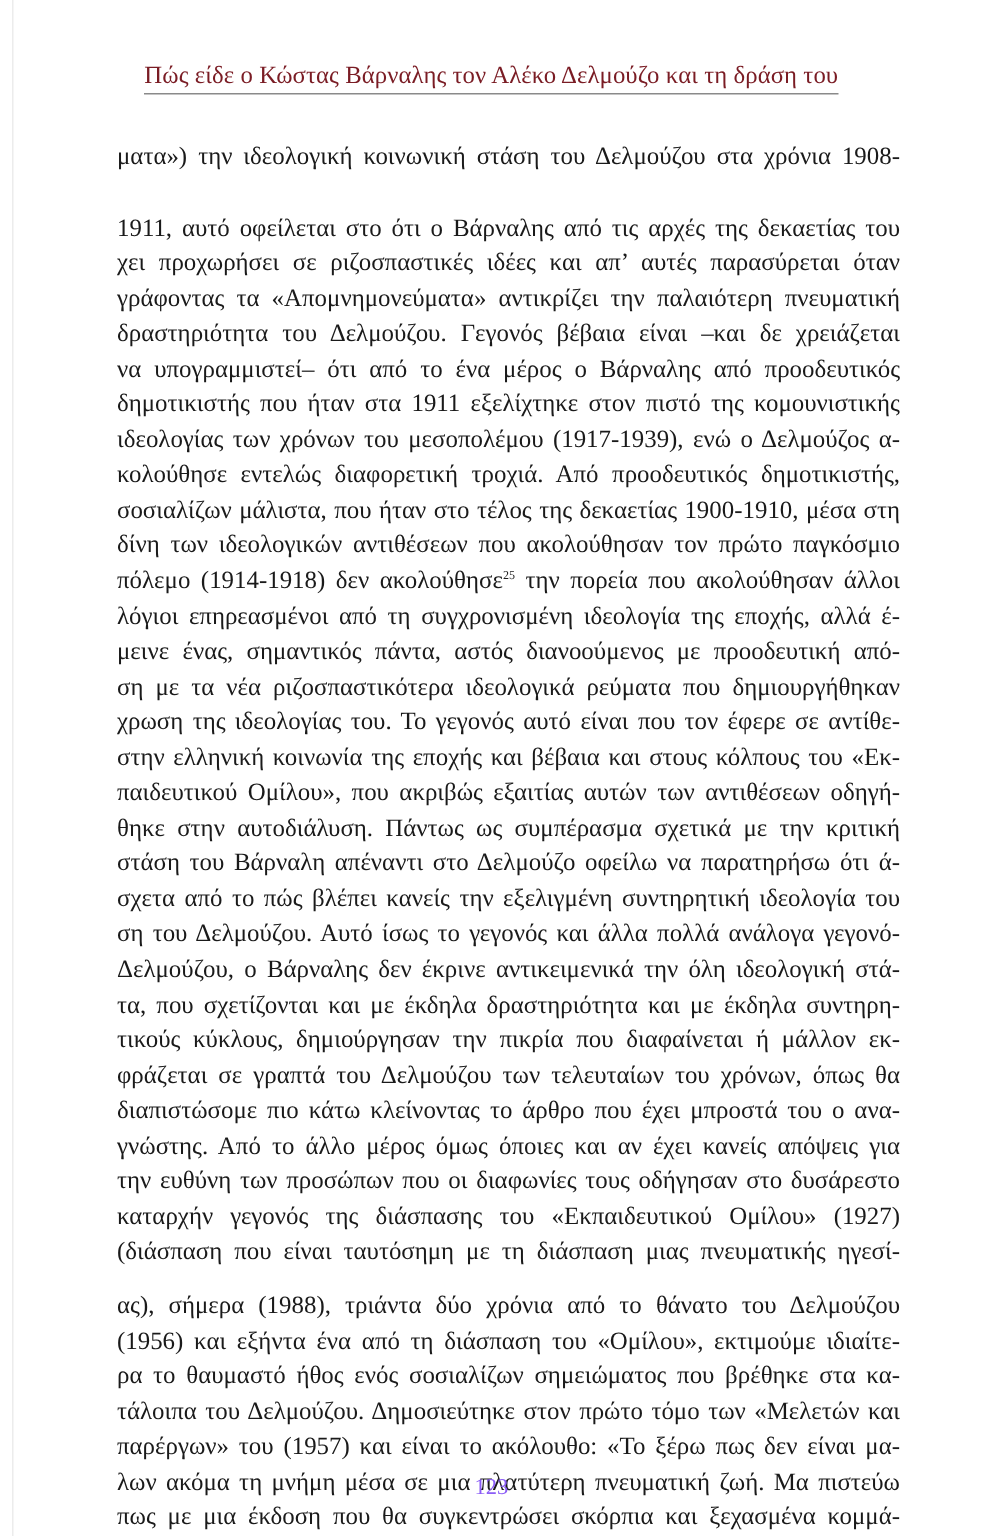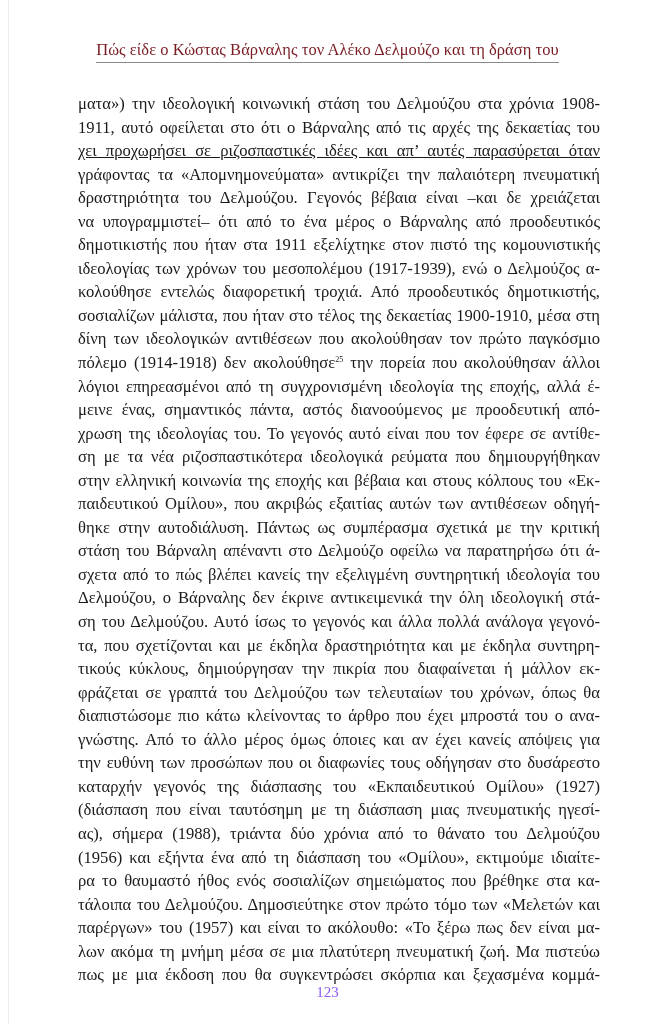--- a/index.html
+++ b/index.html
@@ -52,51 +52,51 @@
 <body>
 
 <div class="left-edge"></div>
 
 <div class="running-head">
   <span>Πώς είδε ο Κώστας Βάρναλης τον Αλέκο Δελμούζο και τη δράση του</span>
 </div>
 
 <div class="body-text" id="body-text">
     <div class="line" style="display: block; width: 522px;">ματα») την ιδεολογική κοινωνική στάση του Δελμούζου στα χρόνια 1908-</div>
-    <div class="line" style="display: block; width: 522px;">1911, αυτό οφείλεται στο ότι ο Βάρναλης από τις αρχές της δεκαετίας του</div>
-    <div class="line" style="display: block; width: 522px; text-decoration: underline;">χει προχωρήσει σε ριζοσπαστικές ιδέες και απ’ αυτές παρασύρεται όταν</div>
+    <div class="line" style="display: block; width: 522px; margin-top: 24px;">1911, αυτό οφείλεται στο ότι ο Βάρναλης από τις αρχές της δεκαετίας του</div>
+    <div class="line" style="display: block; width: 522px;">χει προχωρήσει σε ριζοσπαστικές ιδέες και απ’ αυτές παρασύρεται όταν</div>
     <div class="line" style="display: block; width: 522px;">γράφοντας τα «Απομνημονεύματα» αντικρίζει την παλαιότερη πνευματική</div>
     <div class="line" style="display: block; width: 522px;">δραστηριότητα του Δελμούζου. Γεγονός βέβαια είναι –και δε χρειάζεται</div>
     <div class="line" style="display: block; width: 522px;">να υπογραμμιστεί– ότι από το ένα μέρος ο Βάρναλης από προοδευτικός</div>
     <div class="line" style="display: block; width: 522px;">δημοτικιστής που ήταν στα 1911 εξελίχτηκε στον πιστό της κομουνιστικής</div>
     <div class="line" style="display: block; width: 522px;">ιδεολογίας των χρόνων του μεσοπολέμου (1917-1939), ενώ ο Δελμούζος α-</div>
     <div class="line" style="display: block; width: 522px;">κολούθησε εντελώς διαφορετική τροχιά. Από προοδευτικός δημοτικιστής,</div>
     <div class="line" style="display: block; width: 522px;">σοσιαλίζων μάλιστα, που ήταν στο τέλος της δεκαετίας 1900-1910, μέσα στη</div>
     <div class="line" style="display: block; width: 522px;">δίνη των ιδεολογικών αντιθέσεων που ακολούθησαν τον πρώτο παγκόσμιο</div>
     <div class="line" style="display: block; width: 522px;"><span>πόλεμο (1914-1918) δεν ακολούθησε</span><sup>25</sup><span> την πορεία που ακολούθησαν άλλοι</span></div>
     <div class="line" style="display: block; width: 522px;">λόγιοι επηρεασμένοι από τη συγχρονισμένη ιδεολογία της εποχής, αλλά έ-</div>
     <div class="line" style="display: block; width: 522px;">μεινε ένας, σημαντικός πάντα, αστός διανοούμενος με προοδευτική από-</div>
+    <div class="line" style="display: block; width: 522px;">ση με τα νέα ριζοσπαστικότερα ιδεολογικά ρεύματα που δημιουργήθηκαν</div>
     <div class="line" style="display: block; width: 522px;">χρωση της ιδεολογίας του. Το γεγονός αυτό είναι που τον έφερε σε αντίθε-</div>
-    <div class="line" style="display: block; width: 522px;">ση με τα νέα ριζοσπαστικότερα ιδεολογικά ρεύματα που δημιουργήθηκαν</div>
     <div class="line" style="display: block; width: 522px;">στην ελληνική κοινωνία της εποχής και βέβαια και στους κόλπους του «Εκ-</div>
     <div class="line" style="display: block; width: 522px;">παιδευτικού Ομίλου», που ακριβώς εξαιτίας αυτών των αντιθέσεων οδηγή-</div>
     <div class="line" style="display: block; width: 522px;">θηκε στην αυτοδιάλυση. Πάντως ως συμπέρασμα σχετικά με την κριτική</div>
     <div class="line" style="display: block; width: 522px;">στάση του Βάρναλη απέναντι στο Δελμούζο οφείλω να παρατηρήσω ότι ά-</div>
     <div class="line" style="display: block; width: 522px;">σχετα από το πώς βλέπει κανείς την εξελιγμένη συντηρητική ιδεολογία του</div>
+    <div class="line" style="display: block; width: 522px;">ση του Δελμούζου. Αυτό ίσως το γεγονός και άλλα πολλά ανάλογα γεγονό-</div>
     <div class="line" style="display: block; width: 522px;">Δελμούζου, ο Βάρναλης δεν έκρινε αντικειμενικά την όλη ιδεολογική στά-</div>
-    <div class="line" style="display: block; width: 522px;">ση του Δελμούζου. Αυτό ίσως το γεγονός και άλλα πολλά ανάλογα γεγονό-</div>
     <div class="line" style="display: block; width: 522px;">τα, που σχετίζονται και με έκδηλα δραστηριότητα και με έκδηλα συντηρη-</div>
     <div class="line" style="display: block; width: 522px;">τικούς κύκλους, δημιούργησαν την πικρία που διαφαίνεται ή μάλλον εκ-</div>
     <div class="line" style="display: block; width: 522px;">φράζεται σε γραπτά του Δελμούζου των τελευταίων του χρόνων, όπως θα</div>
     <div class="line" style="display: block; width: 522px;">διαπιστώσομε πιο κάτω κλείνοντας το άρθρο που έχει μπροστά του ο ανα-</div>
     <div class="line" style="display: block; width: 522px;">γνώστης. Από το άλλο μέρος όμως όποιες και αν έχει κανείς απόψεις για</div>
     <div class="line" style="display: block; width: 522px;">την ευθύνη των προσώπων που οι διαφωνίες τους οδήγησαν στο δυσάρεστο</div>
     <div class="line" style="display: block; width: 522px;">καταρχήν γεγονός της διάσπασης του «Εκπαιδευτικού Ομίλου» (1927)</div>
     <div class="line" style="display: block; width: 522px;">(διάσπαση που είναι ταυτόσημη με τη διάσπαση μιας πνευματικής ηγεσί-</div>
-    <div class="line" style="display: block; width: 522px;">ας), σήμερα (1988), τριάντα δύο χρόνια από το θάνατο του Δελμούζου</div>
+    <div class="line" style="display: block; width: 522px; margin-top: 12px;">ας), σήμερα (1988), τριάντα δύο χρόνια από το θάνατο του Δελμούζου</div>
     <div class="line" style="display: block; width: 522px;">(1956) και εξήντα ένα από τη διάσπαση του «Ομίλου», εκτιμούμε ιδιαίτε-</div>
     <div class="line" style="display: block; width: 522px;">ρα το θαυμαστό ήθος ενός σοσιαλίζων σημειώματος που βρέθηκε στα κα-</div>
     <div class="line" style="display: block; width: 522px;">τάλοιπα του Δελμούζου. Δημοσιεύτηκε στον πρώτο τόμο των «Μελετών και</div>
     <div class="line" style="display: block; width: 522px;">παρέργων» του (1957) και είναι το ακόλουθο: «Το ξέρω πως δεν είναι μα-</div>
     <div class="line" style="display: block; width: 522px;">λων ακόμα τη μνήμη μέσα σε μια πλατύτερη πνευματική ζωή. Μα πιστεύω</div>
     <div class="line" style="display: block; width: 522px;">πως με μια έκδοση που θα συγκεντρώσει σκόρπια και ξεχασμένα κομμά-</div>
   </div>
 
 <div class="page-number">123</div>
 

